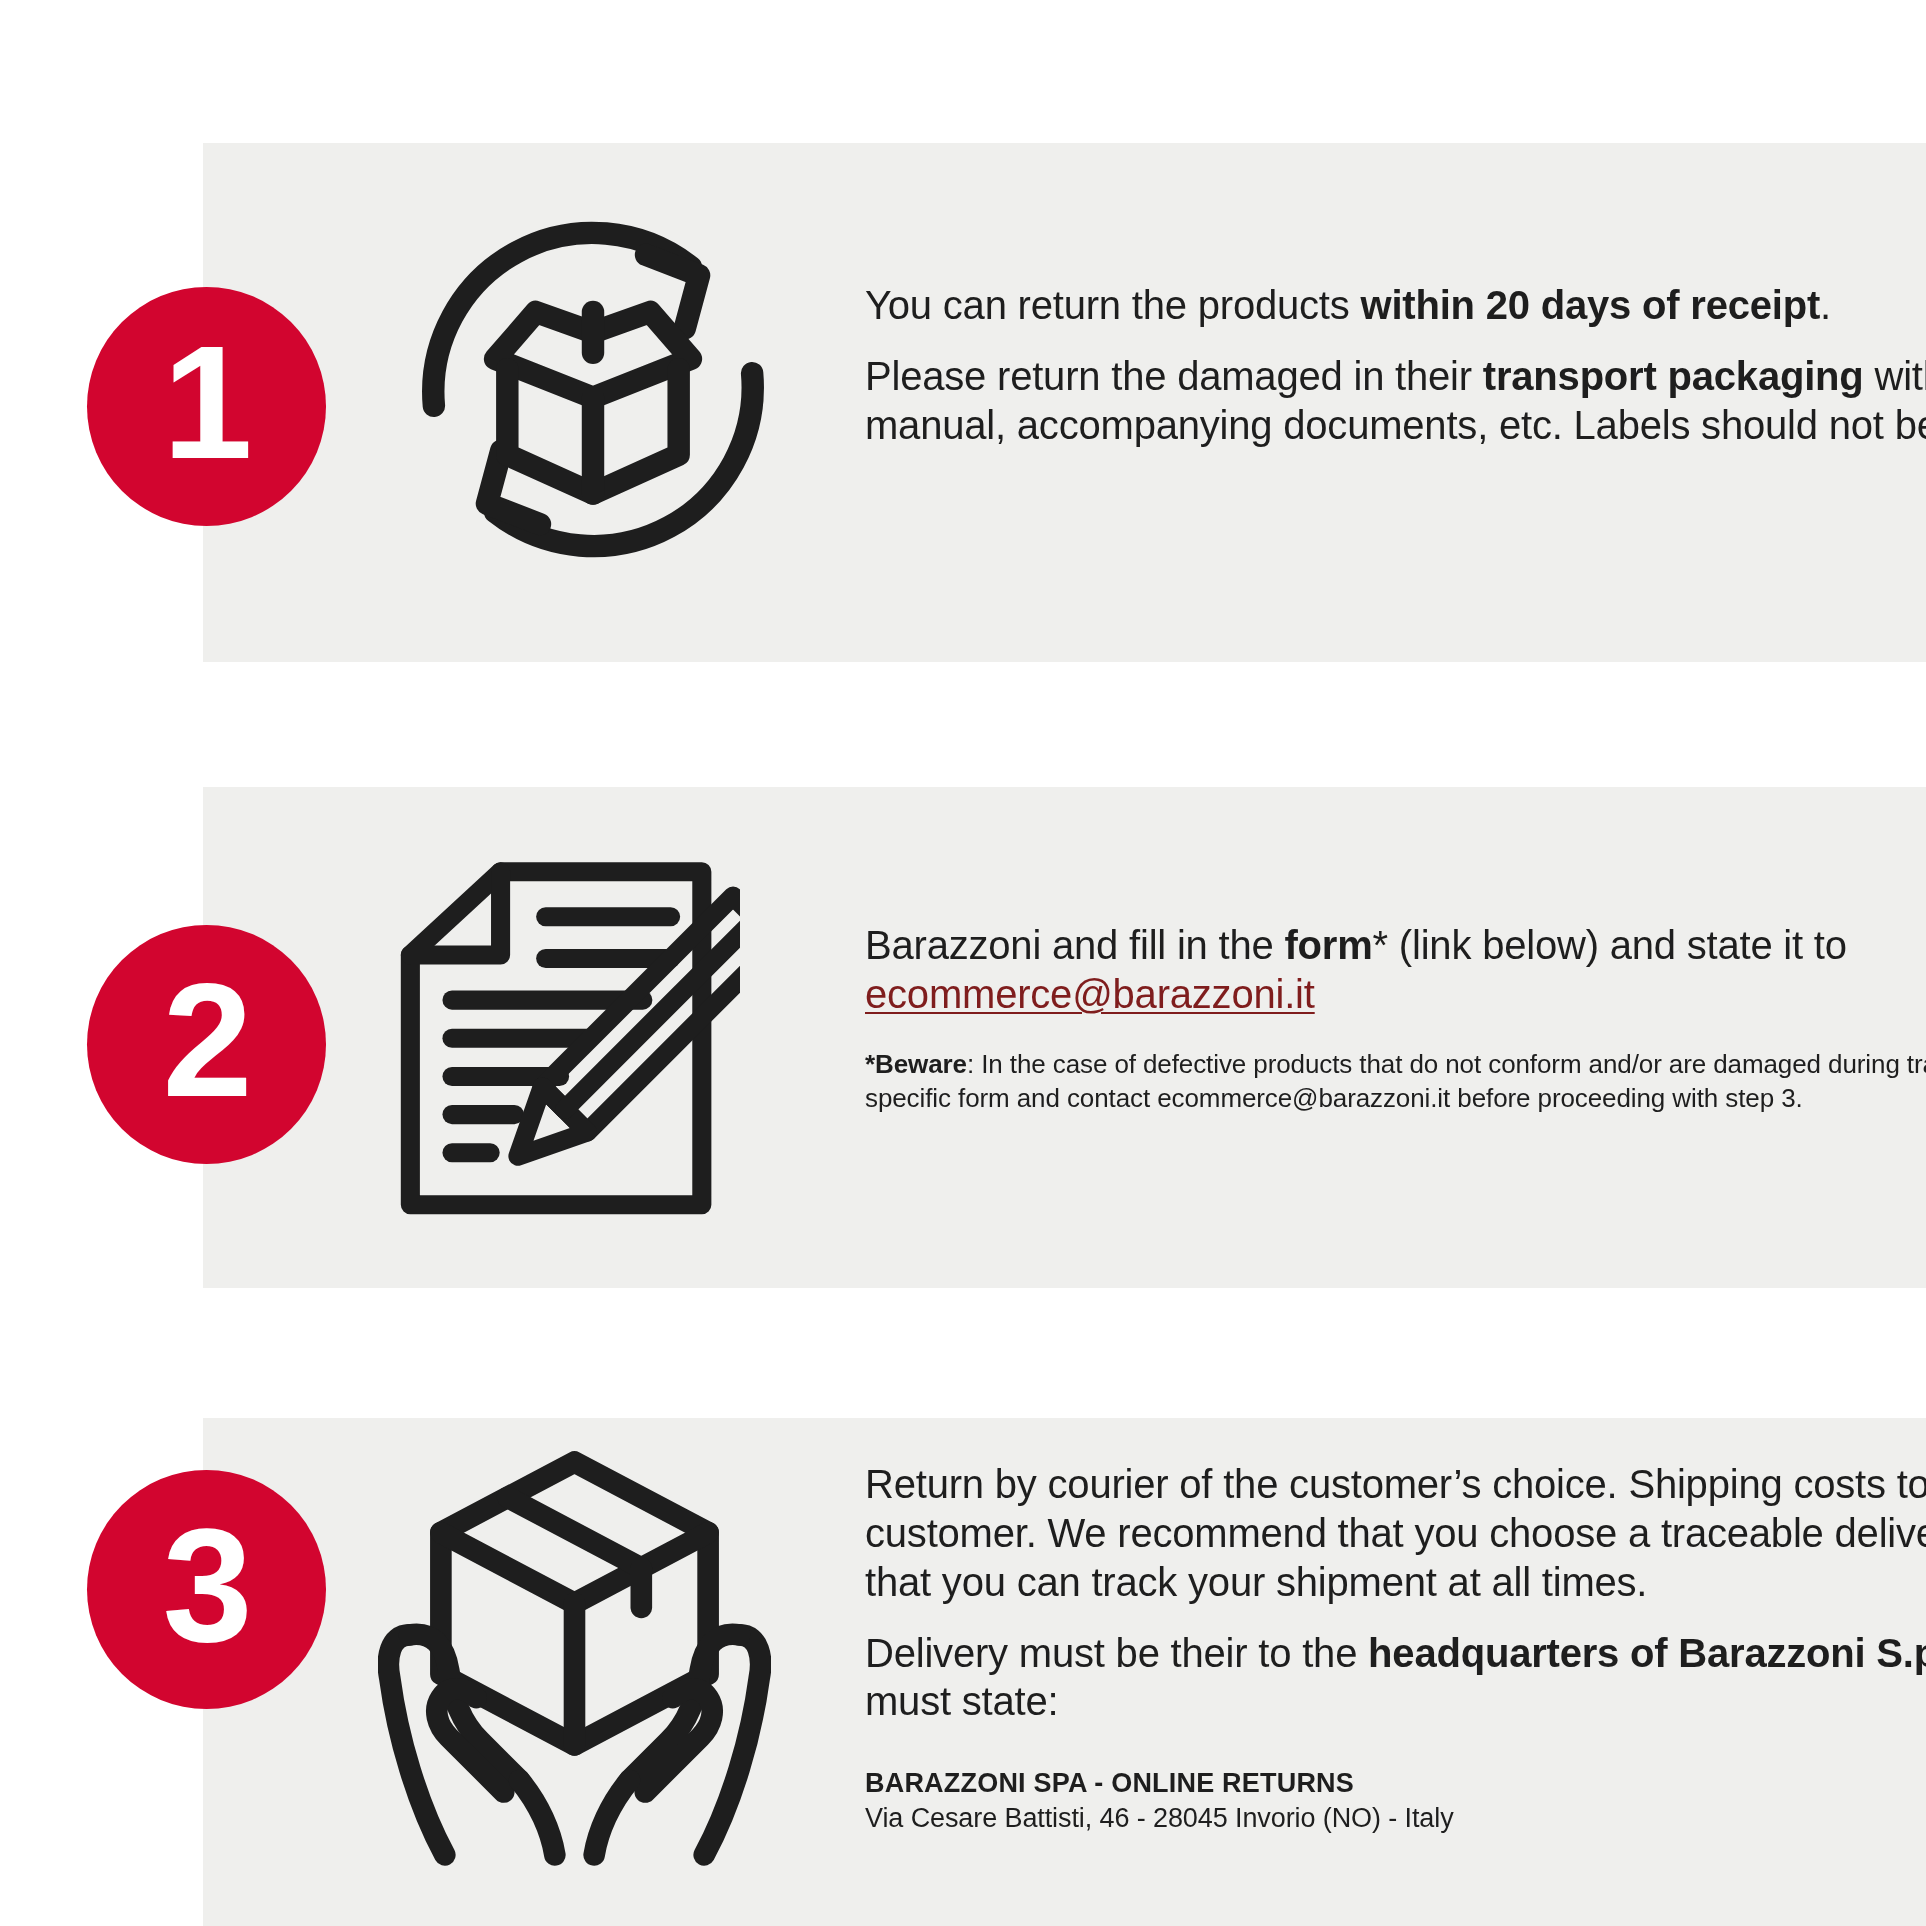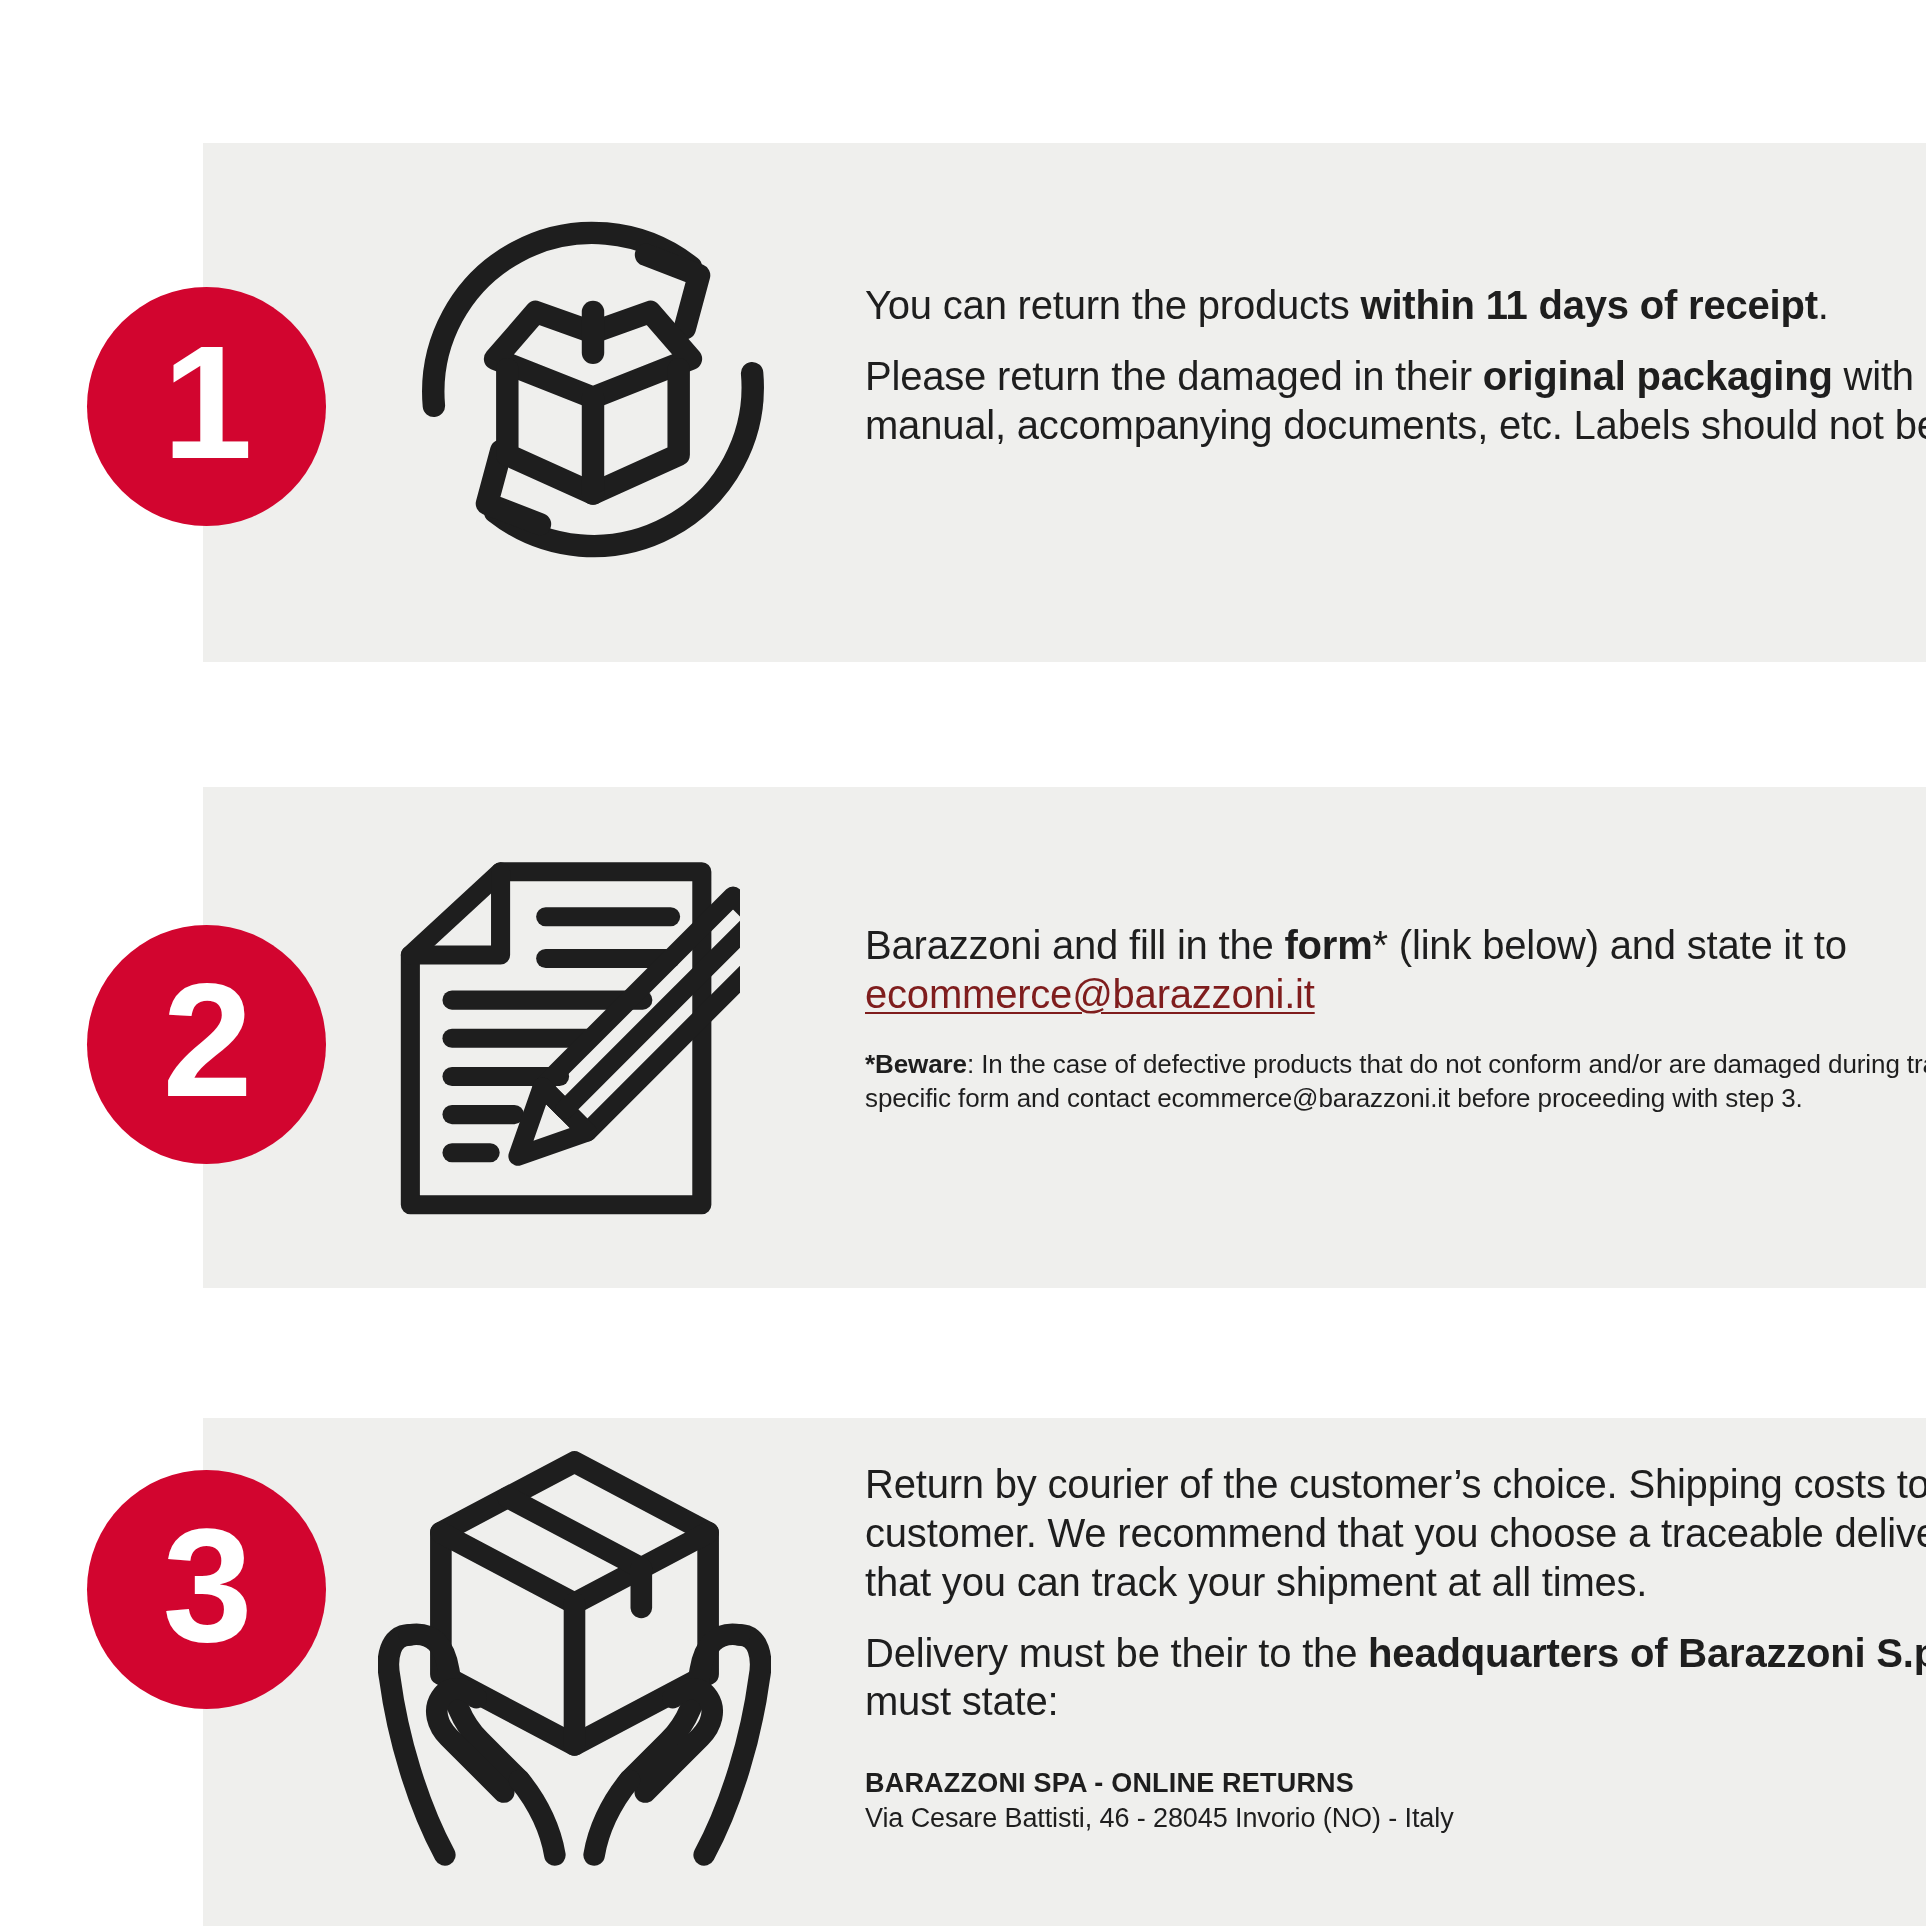--- a/index.html
+++ b/index.html
@@ -135,24 +135,24 @@
 
       <path d="M52 85 L100 104 L148 85 L128 62 L100 72 L72 62 Z"></path>
       <path d="M58 90 L58 132 L100 151 L142 132 L142 90"></path>
       <path d="M100 104 L100 151"></path>
       <path d="M100 62 L100 82"></path>
     </svg>
   </div>
 
   <div class="textcol t1">
     <p class="body">
-      <span>You can return the products </span><b>within 11 days of receipt</b><span>.</span>
-    </p>
-    <p class="body">
-      <span>Please return the damaged in their </span><b>original packaging</b><span> with any instruction manual, accompanying documents, etc. Labels should not be removed.</span>
+      <span>You can return the products </span><b>within 20 days of receipt</b><span>.</span>
+    </p>
+    <p class="body">
+      <span>Please return the damaged in their </span><b>transport packaging</b><span> with any instruction manual, accompanying documents, etc. Labels should not be removed.</span>
     </p>
   </div>
 
   <div class="panel p2"></div>
 
   <div class="badge b2">
     <span class="num">2</span>
   </div>
 
   <div class="icon-wrap icon2">

